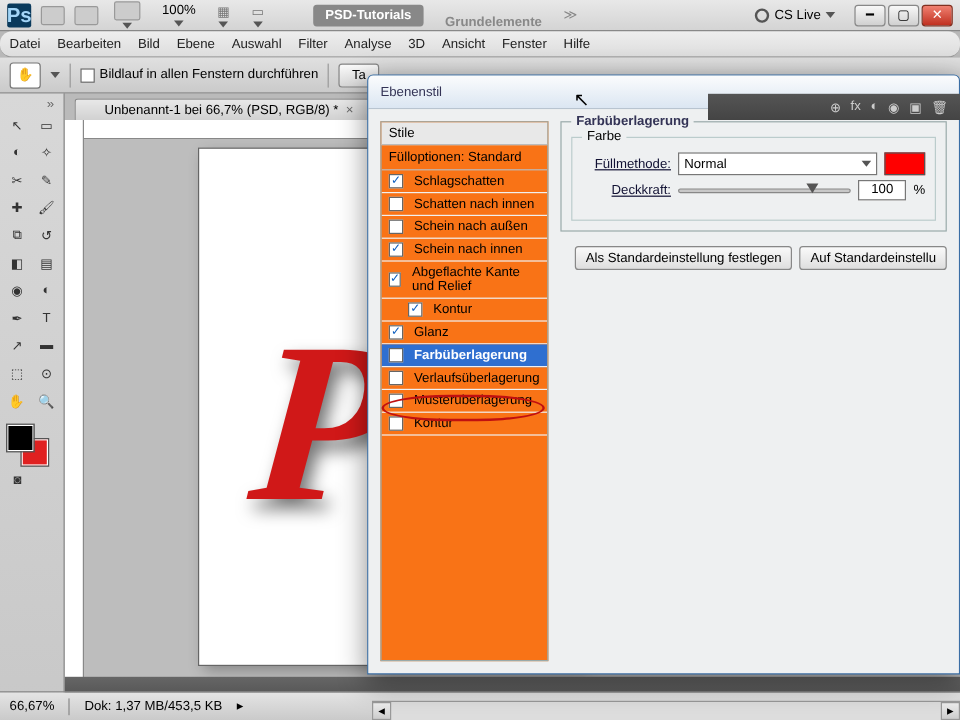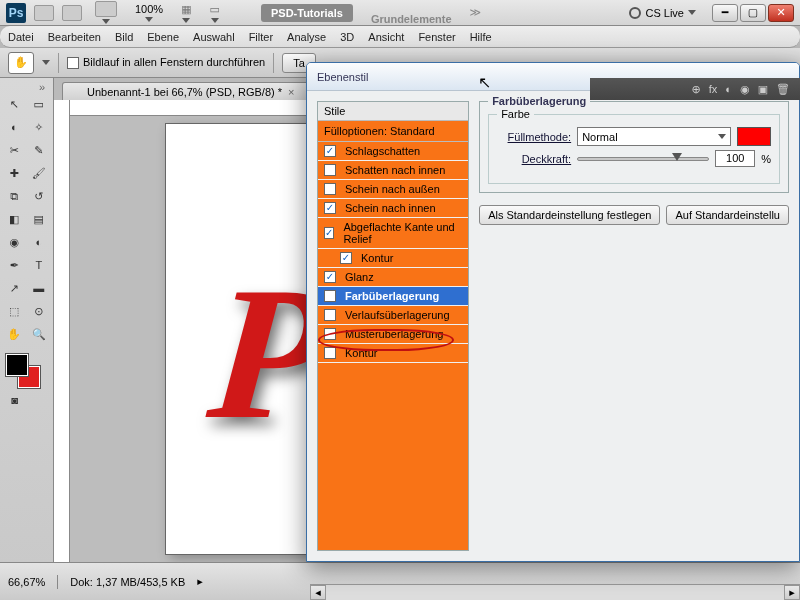--- a/index.html
+++ b/index.html
@@ -1,18 +1,18 @@
 <!DOCTYPE html>
 <html><head>
 <meta charset="utf-8">
 <style>
 * { box-sizing: border-box; margin: 0; padding: 0; font-family: Tahoma, Arial, sans-serif; font-size: 11px; }
 body { background: #b8b8b8; width: 800px; height: 600px; overflow: hidden; position: relative; }
 .topbar { background: linear-gradient(#e8e8e8,#d4d4d4); height: 26px; display: flex; align-items: center; padding: 0 6px; gap: 8px; border-bottom: 1px solid #888; }
-.ps-logo { width: 20px; height: 20px; background: #0a3a5c; color: #a3d5f7; display: flex; align-items: center; justify-content: center; font-weight: bold; border-radius: 2px; font-size: 12px; }
+.ps-logo { width: 20px; height: 20px; background: #0a3a5c; color: #a3d5f7; display: flex; align-items: center; justify-content: center; font-weight: bold; border-radius: 2px; font-size: 17px; }
 .top-icon { width: 20px; height: 16px; background: #ccc; border: 1px solid #999; border-radius: 2px; }
 .top-dropdown { display: flex; align-items: center; gap: 2px; padding: 1px 4px; border: 1px solid transparent; flex-direction: column; }
 .tri-down { width: 0; height: 0; border-left: 4px solid transparent; border-right: 4px solid transparent; border-top: 5px solid #555; }
 .top-tab { padding: 3px 10px; background: #888; color: #fff; border-radius: 3px; font-weight: bold; }
 .top-tab.ghost { background: transparent; color: #888; margin-top: 12px; }
 .top-spacer { flex: 1; }
 .cslive { display: flex; align-items: center; gap: 4px; }
 .cs-ring { width: 12px; height: 12px; border: 2px solid #555; border-radius: 50%; }
 .win-btns { display: flex; gap: 2px; margin-left: 8px; }
 .win-btn { width: 26px; height: 18px; background: linear-gradient(#f8f8f8,#d0d0d0); border: 1px solid #888; border-radius: 3px; display:flex;align-items:center;justify-content:center;}
@@ -34,21 +34,21 @@
 .swatch-bg { position:absolute; left:16px; top:16px; width:22px; height:22px; background:#e02020; border:1px solid #fff; outline:1px solid #555;}
 .doc-area { flex:1; position:relative; background:#bababa; overflow:hidden;}
 .doc-tab { background:linear-gradient(#e8e8e8,#d0d0d0); padding:3px 24px; display:inline-flex; align-items:center; gap:6px; border:1px solid #888; border-bottom:none; border-radius:3px 3px 0 0; margin:4px 0 0 8px;}
 .doc-close { color:#666; cursor:pointer;}
 .ruler-h { height:16px; background:#fff; border-bottom:1px solid #888; margin-left:16px;}
 .ruler-v { width:16px; background:#fff; border-right:1px solid #888; position:absolute; left:0; top:22px; bottom:0;}
 .canvas-wrap{position:absolute; left:16px; top:38px; right:0; bottom:0; background:#bdbdbd;}
 .canvas { position:absolute; left:96px; top:8px; width:320px; height:430px; background:#fff; box-shadow:0 0 0 1px #666, 4px 4px 12px rgba(0,0,0,.3);}
 .letter-p { position:absolute; left:45px; top:120px; font-size:190px; font-style:italic; font-family:Georgia,'Times New Roman',serif; font-weight:bold; color:#d01818; text-shadow: 6px 8px 14px rgba(0,0,0,.55); transform:skewX(-5deg);}
 .letter-p::before{content:"";position:absolute;inset:0;}
-.statusbar{position:absolute;left:0;right:0;bottom:0;height:38px;background:linear-gradient(#e4e4e4,#cacaca);border-top:1px solid #888;display:flex;align-items:center;padding:0 8px;gap:12px;}
+.statusbar{position:absolute;left:0;right:0;bottom:0;height:24px;background:linear-gradient(#e4e4e4,#cacaca);border-top:1px solid #888;display:flex;align-items:center;padding:0 8px;gap:12px;}
 .status-sep{width:1px;height:14px;background:#888;}
 .bottom-strip{position:absolute;left:54px;right:0;bottom:20px;height:16px;background:linear-gradient(#666,#555);}
 .panel-strip{position:absolute;right:0;top:0;width:210px;height:22px;background:linear-gradient(#555,#444);display:flex;align-items:center;justify-content:flex-end;gap:8px;padding:0 10px;z-index:30;}
 .panel-strip .pi{color:#ccc;font-size:11px;}
 
 .dialog { position:absolute; left:306px; top:62px; width:494px; height:500px; background:#eceeef; border:1px solid #3a6ea5; border-radius:5px 5px 0 0; box-shadow:0 6px 24px rgba(0,0,0,.45); z-index:20; overflow:hidden;}
 .dlg-title { height:28px; background:linear-gradient(#fbfcfd,#dbe6f2); display:flex; align-items:center; padding:0 10px; border-bottom:1px solid #b8c4d0; color:#335; font-weight:normal;}
 .dlg-body { display:flex; height:calc(100% - 28px); background:#eef0f1;}
 .styles-col { width:198px; border:1px solid #9aa; margin:10px; background:#f97316; display:flex; flex-direction:column;}
 .styles-head { background:#e8e8e8; padding:3px 6px; border-bottom:1px solid #bbb;}
@@ -63,21 +63,21 @@
 .fieldset > .legend { position:absolute; top:-7px; left:8px; background:#eef0f1; padding:0 4px; font-weight:bold; color:#335;}
 .inner-fieldset{border:1px solid #bcc;padding:8px 8px 12px 8px;margin-top:4px;position:relative;}
 .inner-fieldset > .legend{position:absolute;top:-7px;left:8px;background:#eef0f1;padding:0 4px;}
 .form-row{display:flex;align-items:center;gap:6px;margin:4px 0;}
 .form-row .lbl{width:74px;text-align:right;text-decoration:underline;color:#113;}
 .select{flex:1;height:19px;background:#fff;border:1px solid #777;padding:1px 4px;display:flex;align-items:center;justify-content:space-between;}
 .color-chip{width:34px;height:19px;background:#ff0000;border:1px solid #555;}
 .slider{flex:1;height:4px;background:#c8c8c8;border:1px solid #888;border-radius:2px;position:relative;}
 .slider-thumb{position:absolute;right:26px;top:-5px;width:0;height:0;border-left:5px solid transparent;border-right:5px solid transparent;border-top:8px solid #555;}
 .num-box{width:40px;height:17px;background:#fff;border:1px solid #777;text-align:center;line-height:15px;}
-.btn-row{display:flex;gap:6px;margin-top:4px;}
+.btn-row{display:flex;gap:6px;margin-top:4px;margin-left:12px;}
 .dlg-btn{padding:3px 8px;background:linear-gradient(#fafafa,#dedede);border:1px solid #888;border-radius:3px;white-space:nowrap;}
 .cursor{position:absolute;left:478px;top:73px;z-index:50;font-size:16px;color:#000;pointer-events:none;}
 .scroll-h{position:absolute;left:310px;right:0;bottom:0;height:16px;background:#ddd;border-top:1px solid #999;z-index:4;display:flex;}
 .scroll-h .sbtn{width:16px;background:linear-gradient(#eee,#ccc);border:1px solid #999;display:flex;align-items:center;justify-content:center;}
 </style>
 </head>
 <body>
 
 <div class="topbar">
   <div class="ps-logo">Ps</div>

